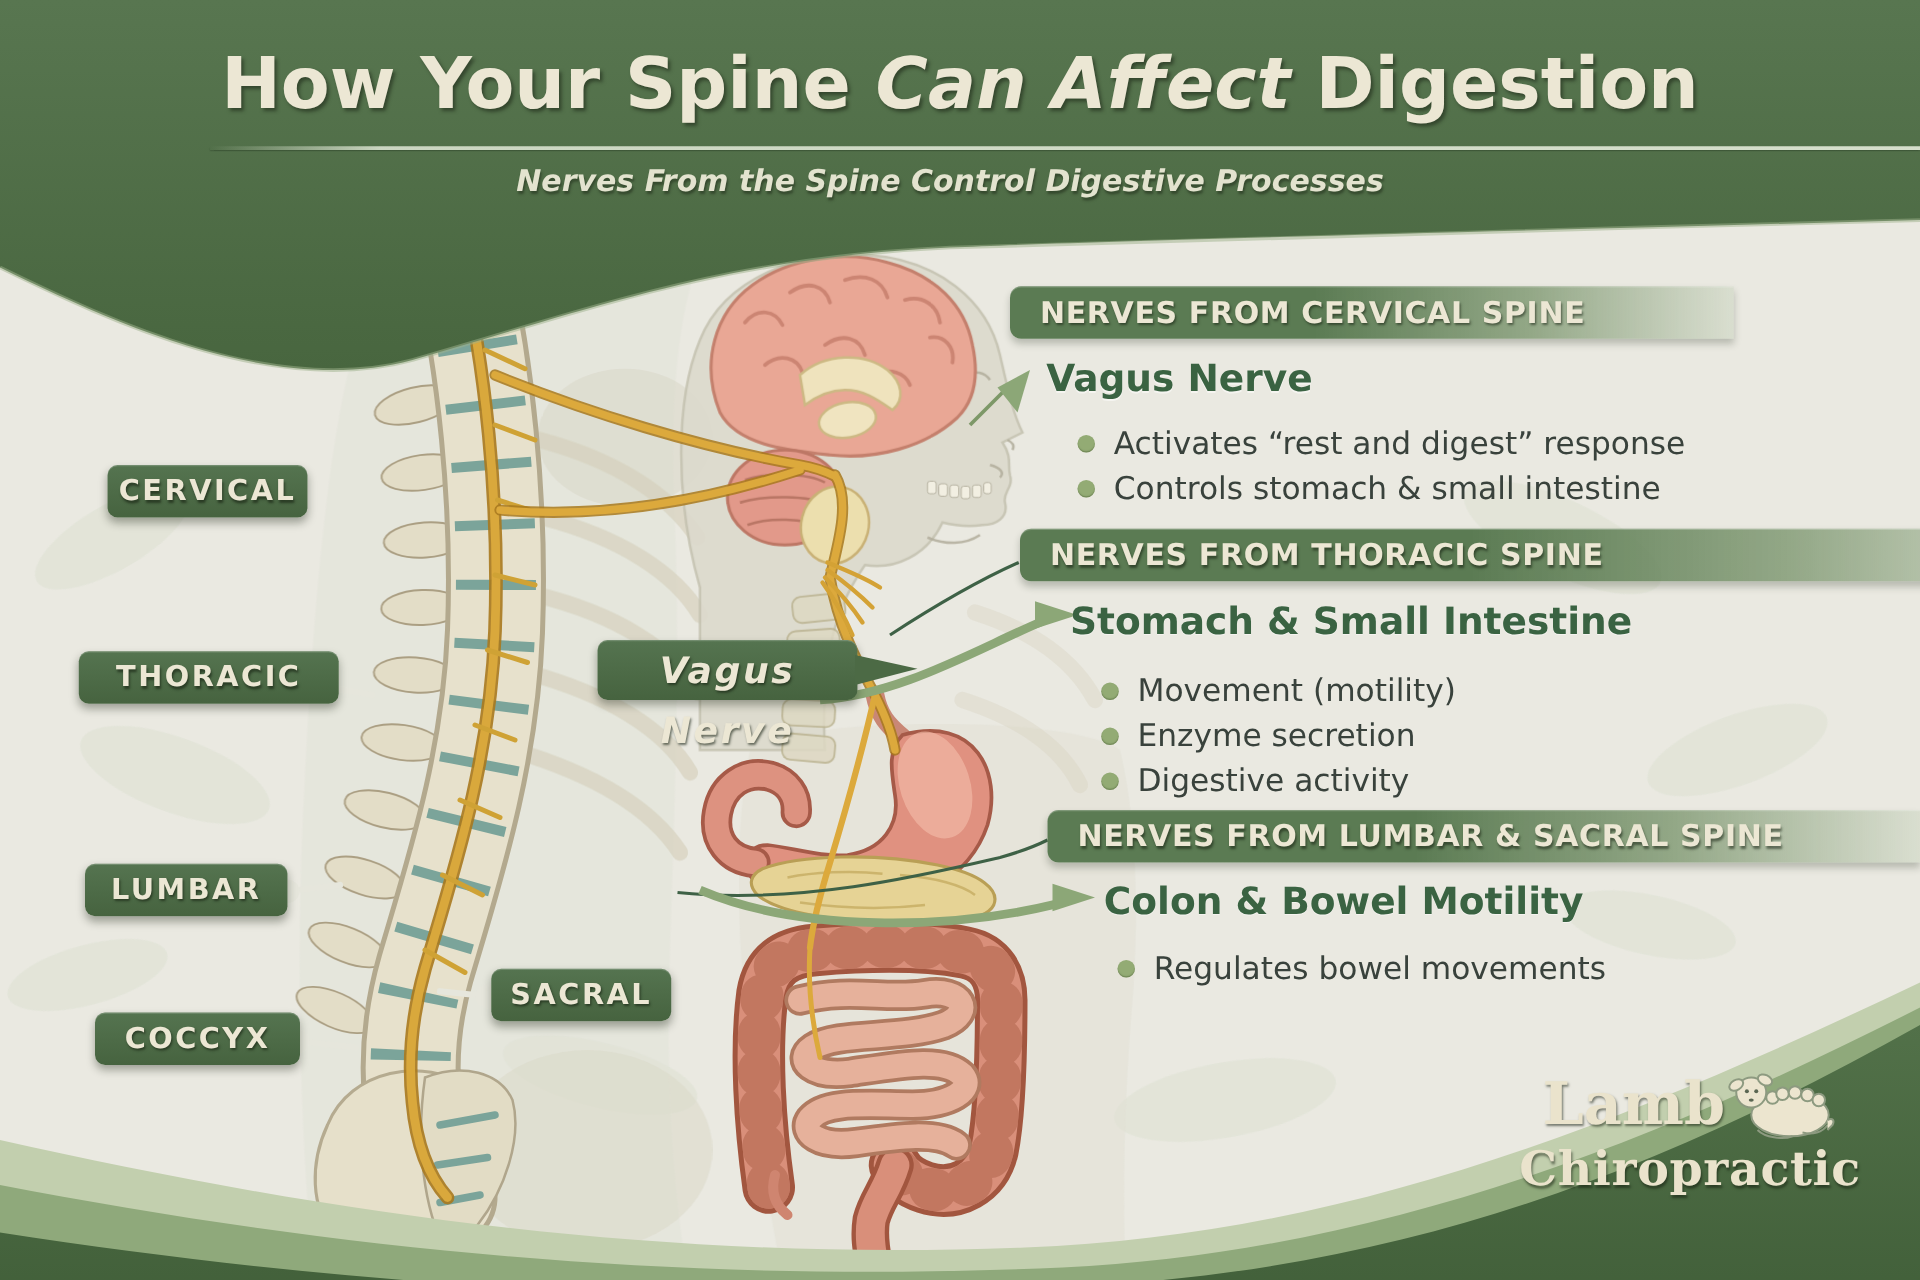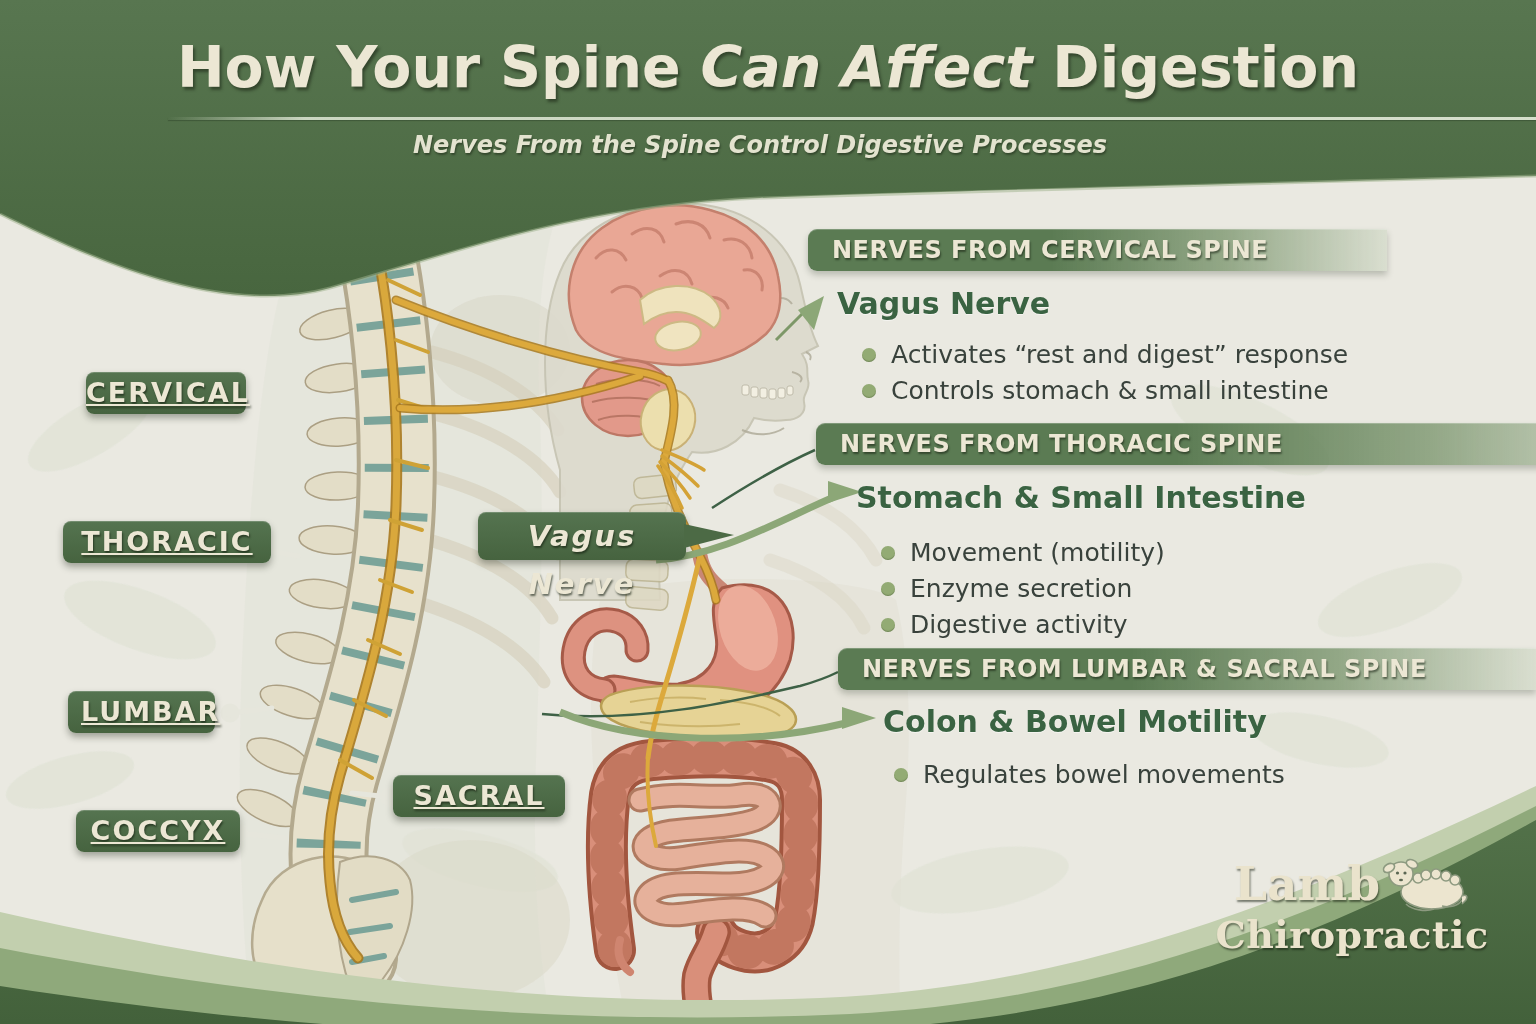--- a/index.html
+++ b/index.html
@@ -24,21 +24,21 @@
     text-shadow:1px 2px 2px rgba(25,35,20,.5);}
   .hdr-divider{left:168px;top:117px;width:1368px;height:3px;
     background:linear-gradient(to right,rgba(214,224,204,0),rgba(224,232,214,.85) 10%,rgba(228,235,218,.9));
     box-shadow:0 1px 1px rgba(30,45,25,.35);}
 
   
   .tag{background:linear-gradient(180deg,#557450,#46633f);border-radius:8px;
     color:var(--cream);font-weight:bold;text-align:center;letter-spacing:2px;
     box-shadow:0 4px 7px rgba(20,30,15,.35), inset 0 1px 0 rgba(255,255,255,.18);
     text-shadow:1px 2px 2px rgba(20,30,15,.6);}
-  .tag.spine{font-size:27px;line-height:42px;height:42px;text-decoration:underline;}
+  .tag.spine{font-size:23px;line-height:42px;height:42px;}
   .vagus-tag{left:478px;top:512px;width:208px;height:48px;font-size:29px;
     line-height:48px;font-style:italic;}
   .vagus-tag::after{content:"";position:absolute;right:-48px;top:12px;width:0;height:0;
     border-top:11px solid transparent;border-bottom:13px solid transparent;
     border-left:50px solid #4c6a45;}
 
   
   .bar{height:42px;line-height:42px;color:var(--cream);font-weight:bold;
     font-size:24px;letter-spacing:.5px;padding-left:24px;box-sizing:border-box;
     border-radius:9px 0 0 9px;text-shadow:1px 2px 2px rgba(20,30,15,.55);
@@ -278,22 +278,22 @@
   </svg>
 
   <div class="abs title">
     <span>How Your Spine </span><span class="it">Can Affect</span><span> Digestion</span>
   </div>
   <div class="abs hdr-divider"></div>
   <div class="abs subtitle">Nerves From the Spine Control Digestive Processes</div>
 
   <div class="abs tag spine" style="left:86px;top:372px;width:160px;">CERVICAL</div>
   <div class="abs tag spine" style="left:63px;top:521px;width:208px;">THORACIC</div>
-  <div class="abs tag spine" style="left:68px;top:691px;width:134px;padding-left:13px;">LUMBAR</div>
-  <div class="abs tag spine" style="left:393px;top:775px;width:172px;">SACRAL</div>
+  <div class="abs tag spine" style="left:68px;top:691px;width:162px;">LUMBAR</div>
+  <div class="abs tag spine" style="left:393px;top:775px;width:144px;">SACRAL</div>
   <div class="abs tag spine" style="left:76px;top:810px;width:164px;">COCCYX</div>
 
   <div class="abs tag vagus-tag">Vagus Nerve</div>
 
   <div class="abs bar" style="left:808px;top:229px;width:579px;">NERVES FROM CERVICAL SPINE</div>
   <div class="abs sec-heading" style="left:837px;top:286px;">Vagus Nerve</div>
   <ul class="abs bullets" style="left:846px;top:321px;">
     <li>
         <span>Activates “rest and digest” response</span>
       </li>

